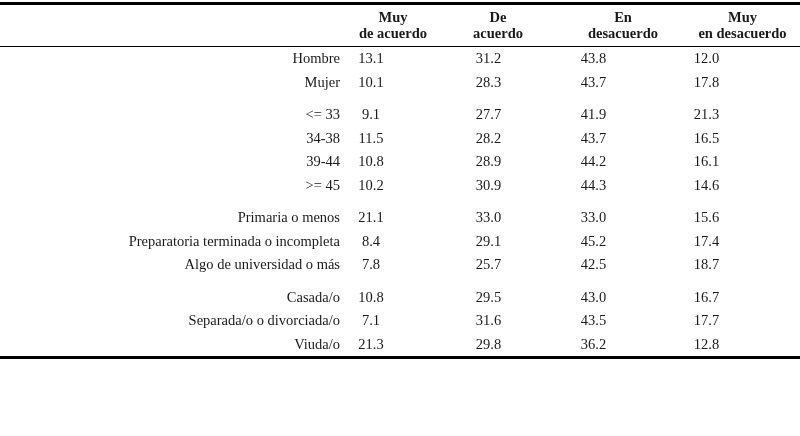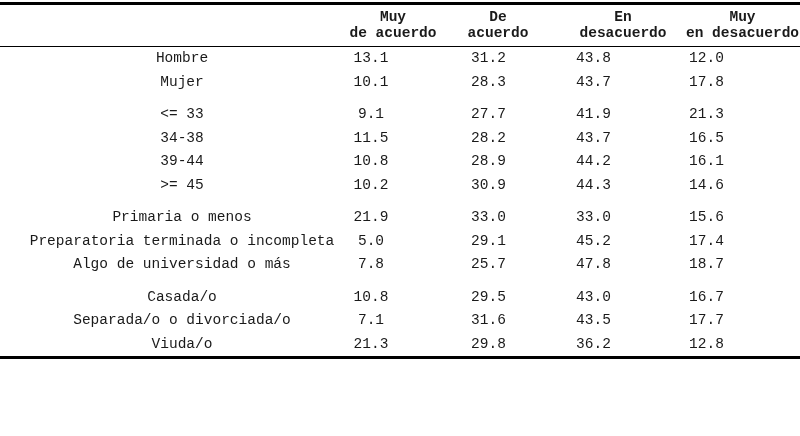--- a/index.html
+++ b/index.html
@@ -2,21 +2,21 @@
 <html><head>
 <meta charset="utf-8">
 <style>
   html, body { margin: 0; padding: 0; background: #ffffff; }
   .page {
     width: 800px;
     height: 436px;
     background: #ffffff;
     box-sizing: border-box;
     padding-top: 2px;
-    font-family: Liberation Mono, monospace;
+    font-family: Liberation Serif, serif;
     color: #1a1a1a;
     overflow: hidden;
   }
   table.survey {
     width: 800px;
     border-collapse: collapse;
     table-layout: fixed;
     border-top: 3px solid #000000;
     border-bottom: 3px solid #000000;
     font-size: 14.5px;
@@ -33,21 +33,21 @@
   thead th.h1 { padding-right: 9px; }
   thead th.h2 { padding-right: 24px; }
   thead th.h3 { padding-right: 4px; }
   thead th.h4 { padding-right: 0; }
   td {
     padding: 0;
     line-height: 23.5px;
     white-space: nowrap;
     overflow: hidden;
   }
-  td.lbl { text-align: center; padding-left: 24px; }
+  td.lbl { text-align: right; padding-left: 24px; }
   td.n   { text-align: center; font-variant-numeric: lining-nums; }
   td.c1  { padding-right: 53px; }
   td.c2  { padding-right: 43px; }
   td.c3  { padding-right: 63px; }
   td.c4  { padding-right: 72px; }
   tbody.grp:not(:first-of-type) tr:first-child td { padding-top: 9px; }
 </style>
 </head>
 <body>
 
@@ -114,37 +114,37 @@
         <td class="n c1">10.2</td>
         <td class="n c2">30.9</td>
         <td class="n c3">44.3</td>
         <td class="n c4">14.6</td>
       </tr>
     </tbody>
 
     <tbody class="grp">
       <tr>
         <td class="lbl">Primaria o menos</td>
-        <td class="n c1">21.9</td>
+        <td class="n c1">21.1</td>
         <td class="n c2">33.0</td>
         <td class="n c3">33.0</td>
         <td class="n c4">15.6</td>
       </tr>
       <tr>
         <td class="lbl">Preparatoria terminada o incompleta</td>
-        <td class="n c1">5.0</td>
+        <td class="n c1">8.4</td>
         <td class="n c2">29.1</td>
         <td class="n c3">45.2</td>
         <td class="n c4">17.4</td>
       </tr>
       <tr>
         <td class="lbl">Algo de universidad o más</td>
         <td class="n c1">7.8</td>
         <td class="n c2">25.7</td>
-        <td class="n c3">47.8</td>
+        <td class="n c3">42.5</td>
         <td class="n c4">18.7</td>
       </tr>
     </tbody>
 
     <tbody class="grp">
       <tr>
         <td class="lbl">Casada/o</td>
         <td class="n c1">10.8</td>
         <td class="n c2">29.5</td>
         <td class="n c3">43.0</td>

